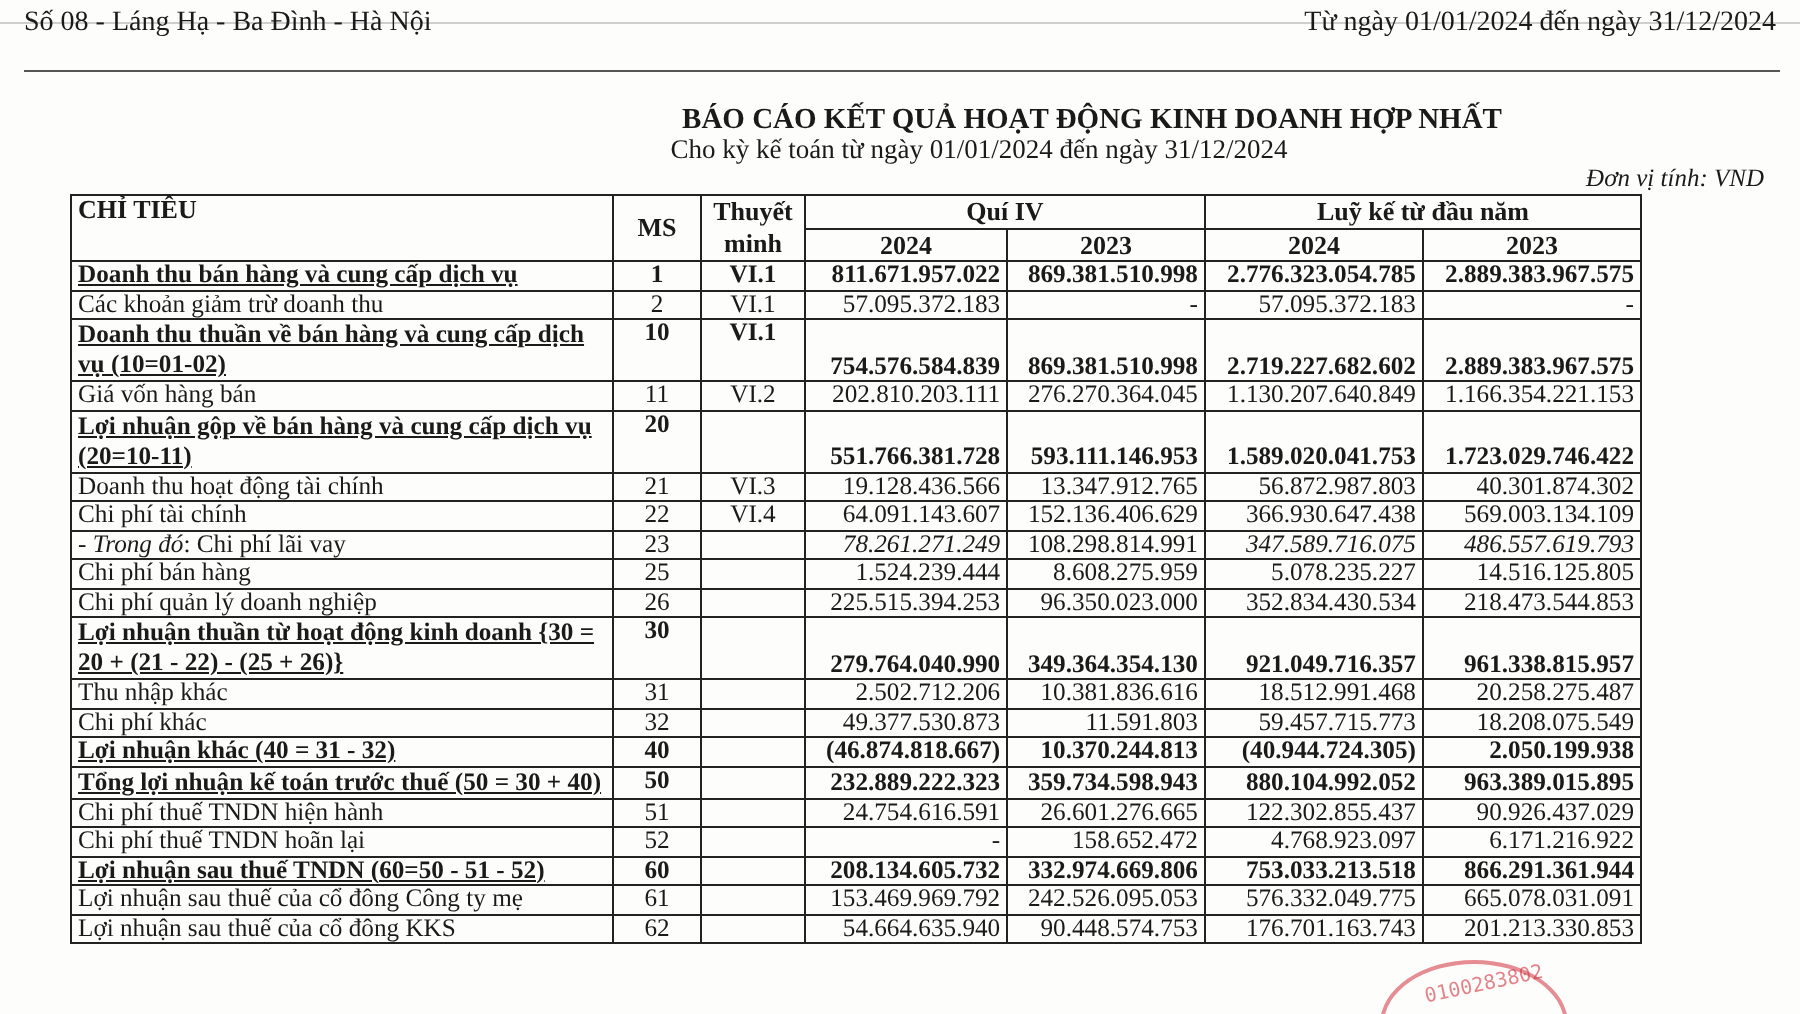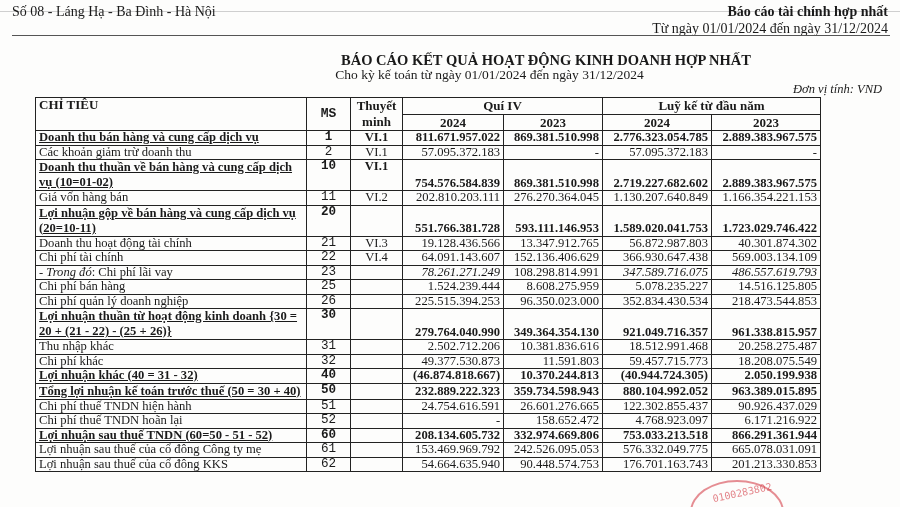--- a/index.html
+++ b/index.html
@@ -12,39 +12,38 @@
   .hline2 { position:absolute; left:12px; right:10px; top:35px; border-top:1px solid #555; }
   .title { position:absolute; left:0; width:876px; top:52px; text-align:center; font-weight:bold; font-size:14.5px; }
   .title span { position:relative; left:108px; }
   .subtitle { position:absolute; left:0; width:763px; top:67px; text-align:center; font-size:13.5px; }
   .subtitle span { position:relative; left:108px; }
   .unit { position:absolute; right:18px; top:82px; font-style:italic; font-size:12.5px; }
   table.fs { position:absolute; left:35px; top:97px; width:786px; border-collapse:collapse; font-size:12.6px; }
   table.fs td, table.fs th { border:1.3px solid #222; padding:0 3px; line-height:13.5px; height:13.5px; white-space:nowrap; }
   table.fs th { font-weight:bold; font-size:13px; }
   .c-name { width:264px; text-align:left; }
-  .c-ms { width:37px; text-align:center;font-family:Liberation Mono, monospace; }
+  .c-ms { width:37px; text-align:center; }
   .c-tm { width:45px; text-align:center; }
   .c-num { text-align:right; }
   tr.b td { font-weight:bold; }
   tr.b td.c-name { text-decoration:underline; }
   tr.i td.c-num.it { font-style:italic; }
   .th-name { vertical-align:top; text-align:left; }
   .stamp { position:absolute; left:690px; top:480px; width:90px; height:60px; border:2px solid rgba(210,50,60,0.55); border-radius:50%; }
   .stamp-text { position:absolute; left:712px; top:487px; color:rgba(210,50,60,0.6); font-size:10px; transform:rotate(-12deg); font-family:"DejaVu Sans Mono",monospace; }
 </style>
 </head>
 <body>
 
 <div class="hline1"></div>
 <div class="hdr-left">
   <div>Số 08 - Láng Hạ - Ba Đình - Hà Nội</div>
 </div>
 <div class="hdr-right">
-  <div class="t">Báo cáo tài chính hợp nhất</div>
   <div>Từ ngày 01/01/2024 đến ngày 31/12/2024</div>
 </div>
 <div class="hline2"></div>
 
 <div class="title"><span>BÁO CÁO KẾT QUẢ HOẠT ĐỘNG KINH DOANH HỢP NHẤT</span></div>
 <div class="subtitle"><span>Cho kỳ kế toán từ ngày 01/01/2024 đến ngày 31/12/2024</span></div>
 <div class="unit">Đơn vị tính: VND</div>
 
 <table class="fs">
   <thead>

